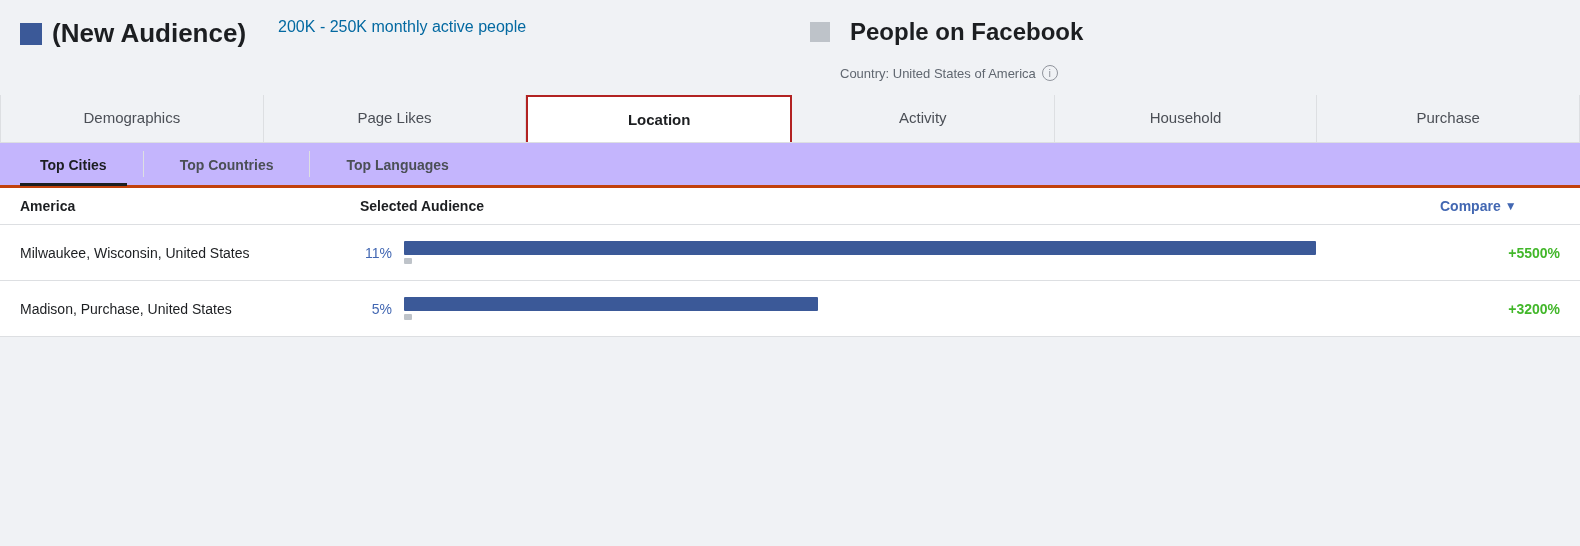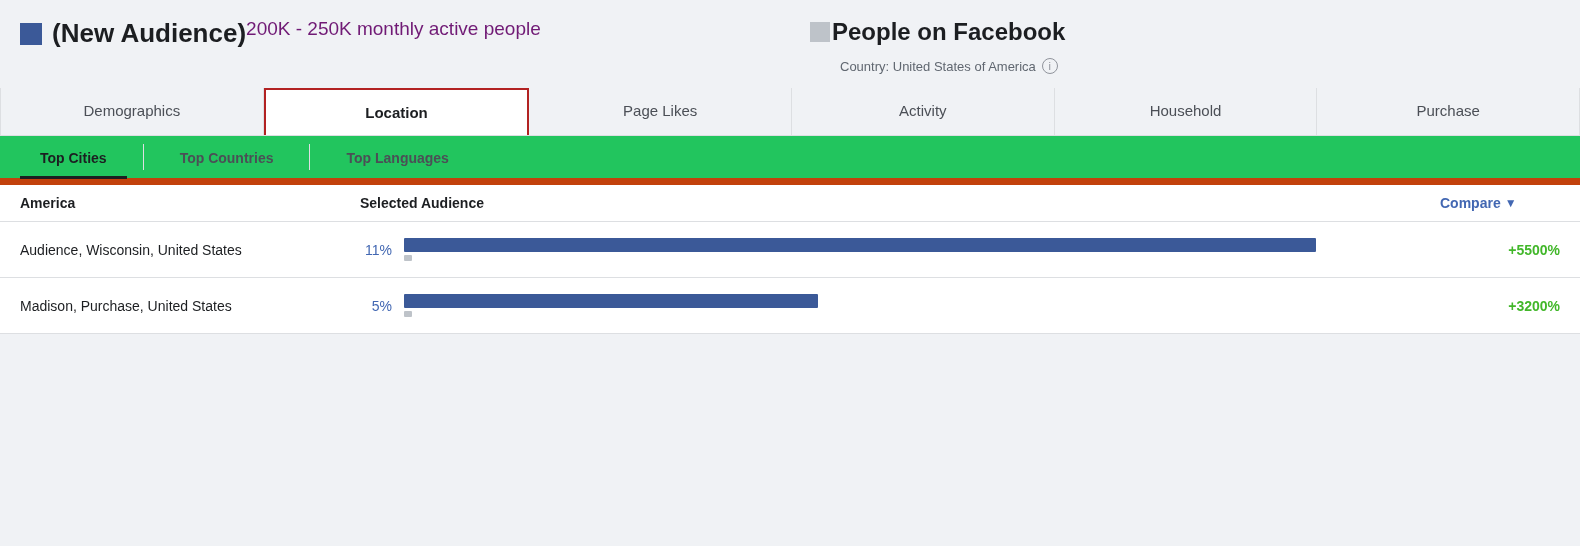--- a/index.html
+++ b/index.html
@@ -36,34 +36,35 @@
       height: 22px;
       background: #3b5998;
       flex-shrink: 0;
     }
     .audience-name {
       font-size: 26px;
       font-weight: 700;
       color: #1c1e21;
     }
     .audience-subtitle {
-      font-size: 19px;
-      color: #701a75;
+      font-size: 16px;
+      color: #0369a1;
+      margin-left: 32px;
     }
     .facebook-block {
       display: flex;
       flex-direction: column;
       flex: 1;
       padding-left: 40px;
     }
     .facebook-title-row {
       display: flex;
       align-items: center;
-      gap: 2px;
-      margin-bottom: 12px;
+      gap: 20px;
+      margin-bottom: 19px;
     }
     .gray-square {
       width: 20px;
       height: 20px;
       background: #bec3c9;
       flex-shrink: 0;
     }
     .facebook-title {
       font-size: 24px;
       font-weight: 700;
@@ -123,22 +124,22 @@
     
     .content-area {
       background: #fff;
       border-top: none;
     }
 
     
     .sub-tab-bar {
       display: flex;
       padding: 0 20px;
-      border-bottom: 7px solid #c2410c;
-      background: #22c55e;
+      border-bottom: 3px solid #c2410c;
+      background: #c4b5fd;
       gap: 16px;
     }
     .sub-tab {
       padding: 14px 20px 10px 20px;
       font-size: 14px;
       font-weight: 700;
       color: #4b4f56;
       cursor: pointer;
       border-bottom: 3px solid transparent;
       margin-bottom: -1px;
@@ -260,22 +261,22 @@
       </div>
       <div class="facebook-subtitle">
         <span>Country: United States of America</span>
         <span class="info-icon">i</span>
       </div>
     </div>
   </div>
 
   <div class="tab-bar">
     <div class="tab-item">Demographics</div>
+    <div class="tab-item">Page Likes</div>
     <div class="tab-item active">Location</div>
-    <div class="tab-item">Page Likes</div>
     <div class="tab-item">Activity</div>
     <div class="tab-item">Household</div>
     <div class="tab-item">Purchase</div>
   </div>
 
   <div class="content-area">
 
     <div class="sub-tab-bar">
       <div class="sub-tab active">Top Cities</div>
       <div class="sub-tab-divider"></div>
@@ -289,21 +290,21 @@
       <div class="table-header">
         <div class="col-city">America</div>
         <div class="col-audience">Selected Audience</div>
         <div class="col-compare">
           <span>Compare</span>
           <span class="chevron-down">▼</span>
         </div>
       </div>
 
       <div class="table-row">
-        <div class="row-city-name">Audience, Wisconsin, United States</div>
+        <div class="row-city-name">Milwaukee, Wisconsin, United States</div>
         <div class="row-audience-data">
           <span class="row-pct">11%</span>
           <div class="bar-container">
             <div class="bar-selected" style="width: 88%"></div>
             <div class="bar-compare"></div>
           </div>
         </div>
         <div class="row-change">+5500%</div>
       </div>
 

